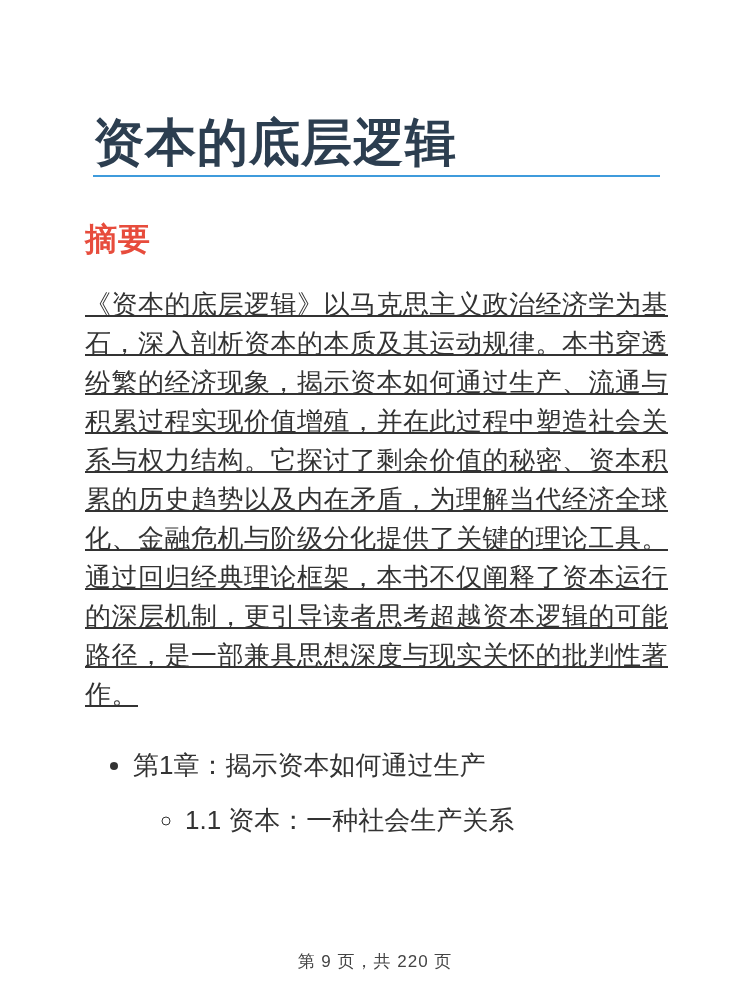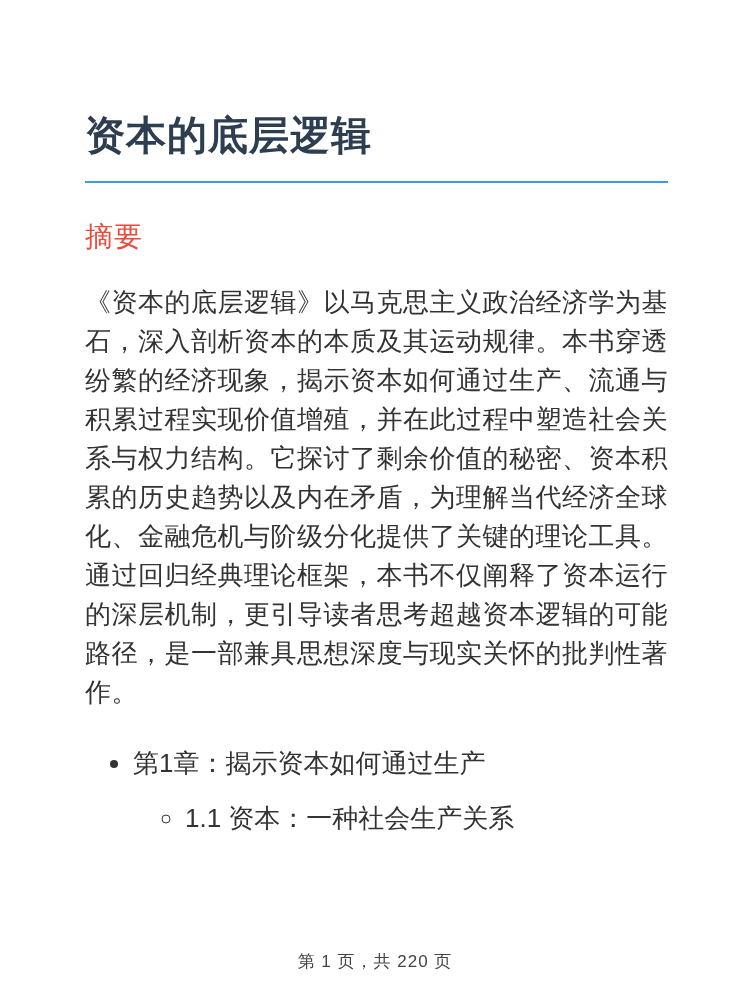--- a/index.html
+++ b/index.html
@@ -13,44 +13,45 @@
     width: 750px;
     height: 1000px;
     background: #ffffff;
     box-sizing: border-box;
     padding: 112px 82px 0 85px;
     display: flex;
     flex-direction: column;
     overflow: hidden;
   }
   .doc-title {
-    margin: 0;
-    font-size: 40px;
+    margin: 8px;
+    font-size: 51px;
     line-height: 46px;
     font-weight: bold;
     color: var(--title-color, #2c3e50);
     letter-spacing: 1px;
-    padding-bottom: 23px;
+    padding-bottom: 9px;
     border-bottom: 2px solid var(--accent-line-color, #3f9bdc);
   }
   .section-heading {
     margin: 34px 0 0 0;
-    font-size: 28px;
+    font-size: 32px;
     line-height: 40px;
-    font-weight: normal;
+    font-weight: bold;
     color: var(--heading-color, #e74c3c);
     letter-spacing: 1px;
   }
   .abstract-text {
     margin: 26px 0 8px 0;
     font-size: 26px;
     line-height: 39px;
     color: var(--body-text-color, #333333);
     text-align: justify;
     letter-spacing: 0.5px;
+    text-decoration: underline;
   }
   .toc-list {
     margin: 24px 0 0 0;
     padding: 0 0 0 48px;
     list-style: disc;
     font-size: 26px;
     line-height: 39px;
     color: var(--body-text-color, #333333);
   }
   .toc-sublist {
@@ -87,15 +88,15 @@
     <li class="toc-chapter">
       <span>第1章：揭示资本如何通过生产</span>
       <ul class="toc-sublist">
         <li class="toc-section">
           <span>1.1 资本：一种社会生产关系</span>
         </li>
       </ul>
     </li>
   </ul>
 
-  <div class="page-footer">第 1 页，共 220 页</div>
+  <div class="page-footer">第 9 页，共 220 页</div>
 
 </div>
 
 </body></html>

